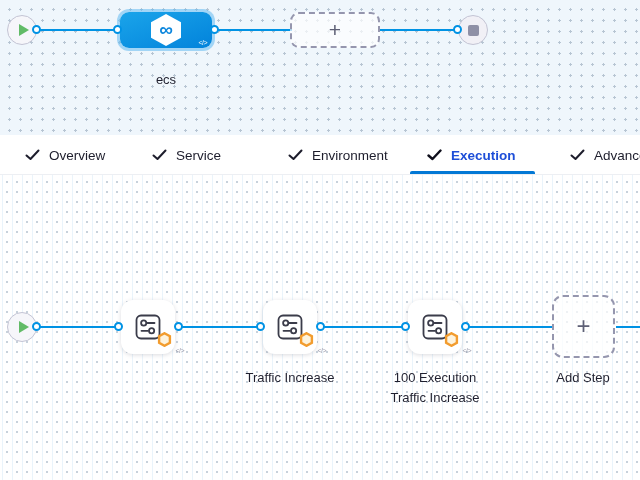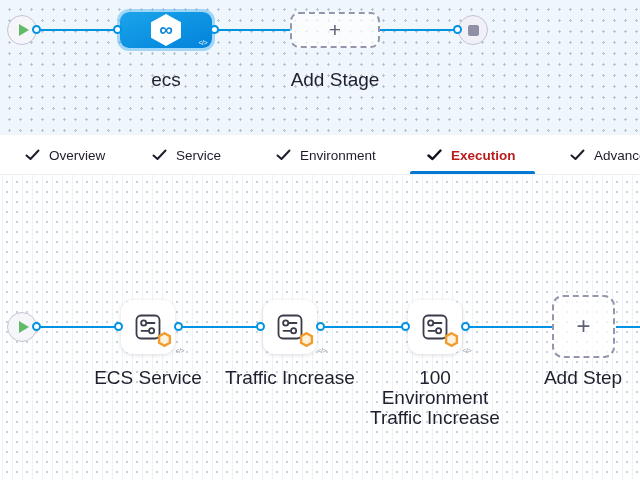--- a/index.html
+++ b/index.html
@@ -19,38 +19,38 @@
       linear-gradient(to right, #eaf4fb 1px, rgba(0,0,0,0) 1px),
       radial-gradient(#c7d1db 1px, rgba(0,0,0,0) 1.2px);
     background-size:10px 10px, 10px 10px; background-position:2px 2px, 2px 2px;
   }
 
   
   .tabbar { position:relative; width:640px; height:40px; background:#fff;
     border-bottom:1px solid #edeff3; overflow:hidden; }
   .tab { position:absolute; top:0; height:40px; display:flex; align-items:center;
     gap:9px; font-size:13.5px; color:#1d1d2c; cursor:pointer; white-space:nowrap; }
-  .tab.active { font-weight:bold; color:#b91c1c; }
+  .tab.active { font-weight:bold; color:#1d4ed8; }
   .tab-underline { position:absolute; bottom:0; height:3px; background:#0278d5;
     border-radius:2px 2px 0 0; }
 
   
   .pipe { position:absolute; height:2px; background:#0092e4; }
   .port { position:absolute; width:9px; height:9px; border-radius:50%;
     background:#fff; border:2px solid #0092e4; z-index:5; }
   .round-node { position:absolute; width:30px; height:30px; border-radius:50%;
     display:flex; align-items:center; justify-content:center; z-index:2; }
   .play-node  { background:#f6f6fa; border:1.5px solid #c3c4d4; }
   .stop-node  { background:#f1f0f6; border:1.5px solid #c3c4d4; }
   .play-glyph { width:0; height:0; border-style:solid;
     border-width:6px 0 6px 10px; border-color:transparent transparent transparent #62bb67;
     margin-left:3px; }
   .stop-glyph { width:11px; height:11px; background:#8f90a6; border-radius:2px; }
 
-  .node-label { position:absolute; width:130px; text-align:center; font-size:19px;
+  .node-label { position:absolute; width:130px; text-align:center; font-size:13px;
     line-height:20px; color:#1f1f2e; }
 
   .dashed-node { position:absolute; border:2px dashed #9596ae; background:rgba(255,255,255,.7);
     display:flex; align-items:center; justify-content:center; cursor:pointer; z-index:2; }
   .plus-glyph { font-size:24px; font-weight:300; color:#5e6076; line-height:1;
     transform:translateY(-1px); }
 
   
   .stage-node { position:absolute; left:120px; top:12px; width:92px; height:36px;
     border-radius:9px; background:linear-gradient(160deg,#1aa4ea 0%, #0283db 100%);
@@ -100,37 +100,36 @@
   <div class="round-node stop-node" style="left:458px; top:15px;">
     <div class="stop-glyph"></div>
   </div>
 
   <div class="port" style="left:32px; top:25px;"></div>
   <div class="port" style="left:113px; top:25px;"></div>
   <div class="port" style="left:210px; top:25px;"></div>
   <div class="port" style="left:453px; top:25px;"></div>
 
   <div class="node-label" style="left:101px; top:70px;">ecs</div>
-  <div class="node-label" style="left:270px; top:70px;">Add Stage</div>
 </div>
 
 <div class="tabbar">
   <div class="tab" style="left:25px;">
     <svg class="check-icon" width="15" height="12" viewBox="0 0 15 12">
         <path d="M1.5 6.5 L5.5 10 L13.5 1.5" stroke="#1d1d2c" stroke-width="2" fill="none" stroke-linecap="round" stroke-linejoin="round"></path>
       </svg>
     <span>Overview</span>
   </div>
   <div class="tab" style="left:152px;">
     <svg class="check-icon" width="15" height="12" viewBox="0 0 15 12">
         <path d="M1.5 6.5 L5.5 10 L13.5 1.5" stroke="#1d1d2c" stroke-width="2" fill="none" stroke-linecap="round" stroke-linejoin="round"></path>
       </svg>
     <span>Service</span>
   </div>
-  <div class="tab" style="left:276px;">
+  <div class="tab" style="left:288px;">
     <svg class="check-icon" width="15" height="12" viewBox="0 0 15 12">
         <path d="M1.5 6.5 L5.5 10 L13.5 1.5" stroke="#1d1d2c" stroke-width="2" fill="none" stroke-linecap="round" stroke-linejoin="round"></path>
       </svg>
     <span>Environment</span>
   </div>
   <div class="tab active" style="left:427px;">
     <svg class="check-icon" width="15" height="12" viewBox="0 0 15 12">
         <path d="M1.5 6.5 L5.5 10 L13.5 1.5" stroke="#0f0f1c" stroke-width="2.4" fill="none" stroke-linecap="round" stroke-linejoin="round"></path>
       </svg>
     <span>Execution</span>
@@ -204,23 +203,22 @@
 
   <div class="port" style="left:32px;  top:147px;"></div>
   <div class="port" style="left:114px; top:147px;"></div>
   <div class="port" style="left:174px; top:147px;"></div>
   <div class="port" style="left:256px; top:147px;"></div>
   <div class="port" style="left:316px; top:147px;"></div>
   <div class="port" style="left:401px; top:147px;"></div>
   <div class="port" style="left:461px; top:147px;"></div>
 
   <div class="node-label" style="left:83px; top:193px;">
-    <div>ECS Service</div>
   </div>
   <div class="node-label" style="left:225px; top:193px;">
     <div>Traffic Increase</div>
   </div>
   <div class="node-label" style="left:370px; top:193px;">
-    <div>100 Environment</div>
+    <div>100 Execution</div>
     <div>Traffic Increase</div>
   </div>
   <div class="node-label" style="left:518px; top:193px;">Add Step</div>
 </div>
 
 </body></html>

